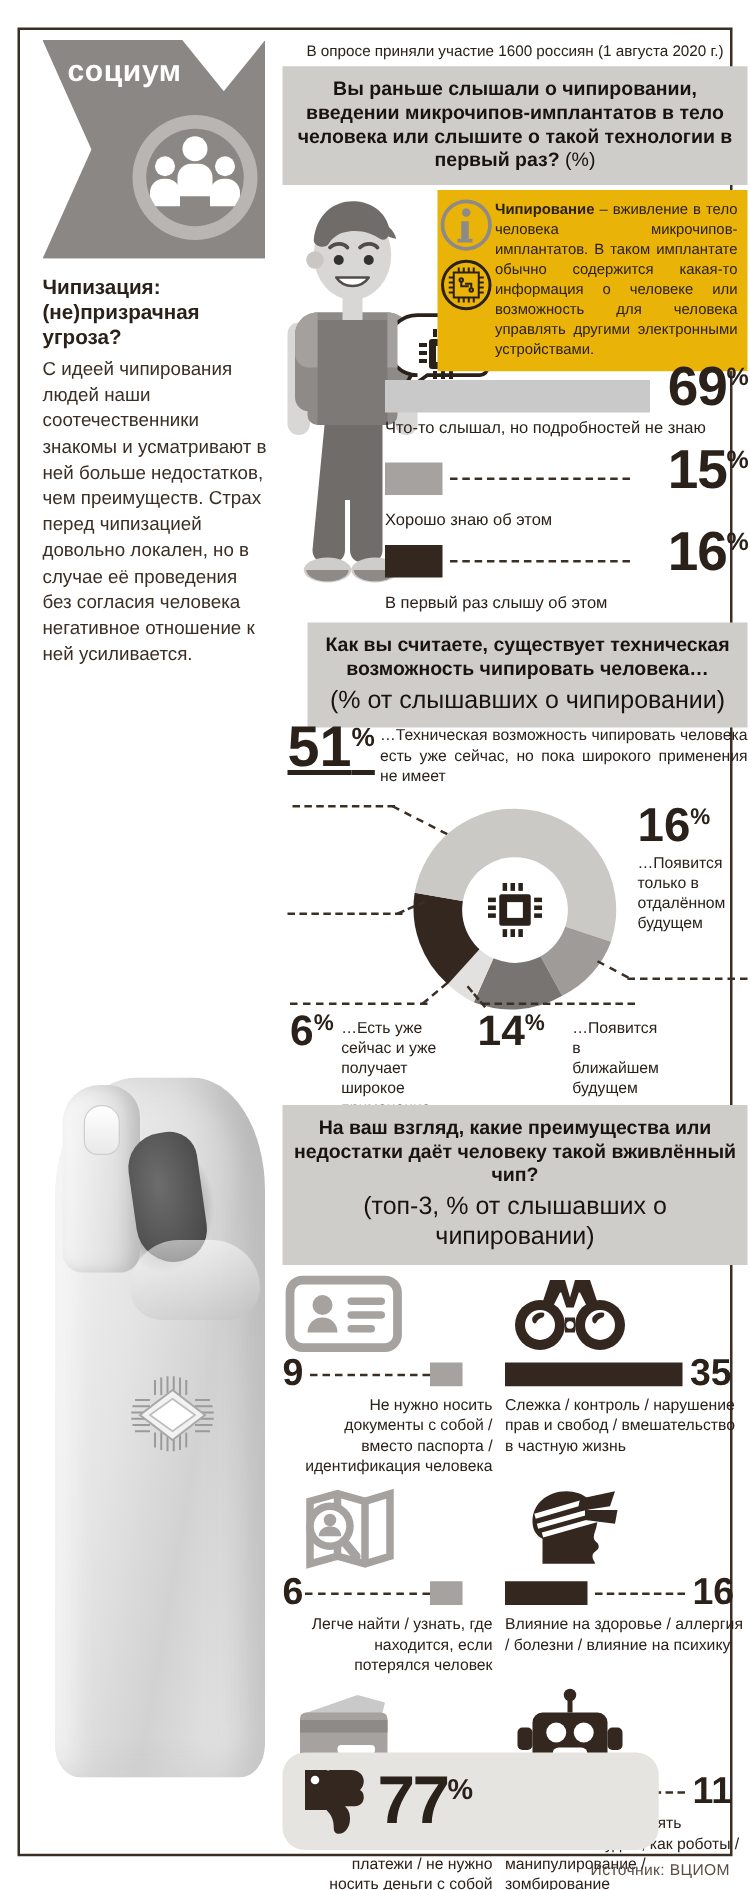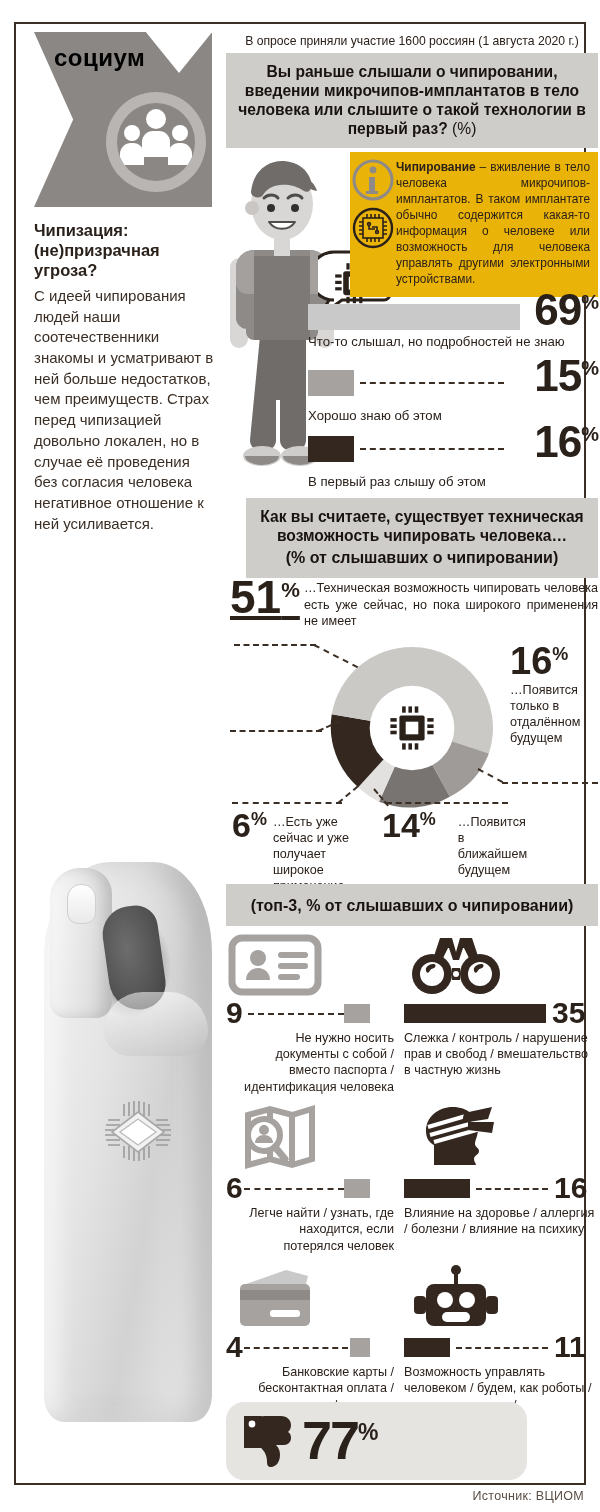--- a/index.html
+++ b/index.html
@@ -34,21 +34,21 @@
   }
   #logo .notch {
     position:absolute; right:-1px; top:-1px;
     width:0; height:0;
     border-left:34px solid transparent;
     border-right:34px solid transparent;
     border-top:42px solid #fff;
   }
   #logo .wordmark {
     position:absolute; left:20px; top:12px;
-    color:#000000; font-weight:700; font-size:24px; letter-spacing:.5px;
+    color:#ffffff; font-weight:700; font-size:24px; letter-spacing:.5px;
   }
   #logo .people-ring {
     position:absolute; left:72px; top:60px;
     width:100px; height:100px; border-radius:50%;
     background:#b8b5b2;
   }
   #logo .people-ring .inner {
     position:absolute; left:11px; top:11px; width:78px; height:78px;
     border-radius:50%; background:#8b8784; overflow:hidden;
   }
@@ -110,21 +110,21 @@
 
   .survey-note {
     font-size:12.2px; text-align:center; color:#2b211b; padding:2px 0 5px;
   }
   .qbar {
     background:#cfcdca; color:#191310;
     font-weight:700; font-size:15.6px; line-height:1.22;
     text-align:center; padding:9px 8px 10px;
   }
   .qbar .pct { font-weight:400; }
-  .qbar .sub { display:block; font-weight:700; font-size:16px; margin-top:3px; }
+  .qbar .sub { display:block; font-weight:400; font-size:20px; margin-top:3px; }
 
   
   #person { position:absolute; left:-2px; top:118px; width:126px; height:338px; }
 
   
   #infobox {
     position:absolute; left:124px; top:120px; width:248px;
     background:#eab308; padding:8px 8px 9px 46px;
     font-size:11.9px; line-height:1.34; text-align:justify; color:#2b211b;
   }
@@ -411,20 +411,21 @@
         <div class="num" style="font-size:34px"><span>14</span><span class="sym">%</span></div>
         <div class="txt" style="margin-top:6px;width:76px">…Появится в ближайшем будущем</div>
       </div>
       <div class="lead-line" style="left:160px;top:304px;width:122px"></div>
       <div class="lead-line" style="left:148px;top:290px;width:22px;transform:rotate(50deg);transform-origin:left center;"></div>
     </div>
 
     <div style="position:absolute;left:0;top:852px;width:372px;">
 
       <div class="qbar">
+        <span>На ваш взгляд, какие преимущества или недостатки даёт человеку такой вживлённый чип?</span>
         <span class="sub">(топ-3, % от слышавших о чипировании)</span>
       </div>
 
       <div style="display:flex;margin-top:8px;">
         <div class="t3-cell" style="width:178px;padding-right:10px;">
           <div class="t3-icon">
             <svg width="98" height="62" viewBox="0 0 98 62">
               <rect x="6" y="4" width="86" height="54" rx="10" fill="none" stroke="#a5a2a0" stroke-width="7"></rect>
               <circle cx="32" cy="24" r="8" fill="#a5a2a0"></circle>
               <path d="M20 46c0-7 5-12 12-12s12 5 12 12z" fill="#a5a2a0"></path>

